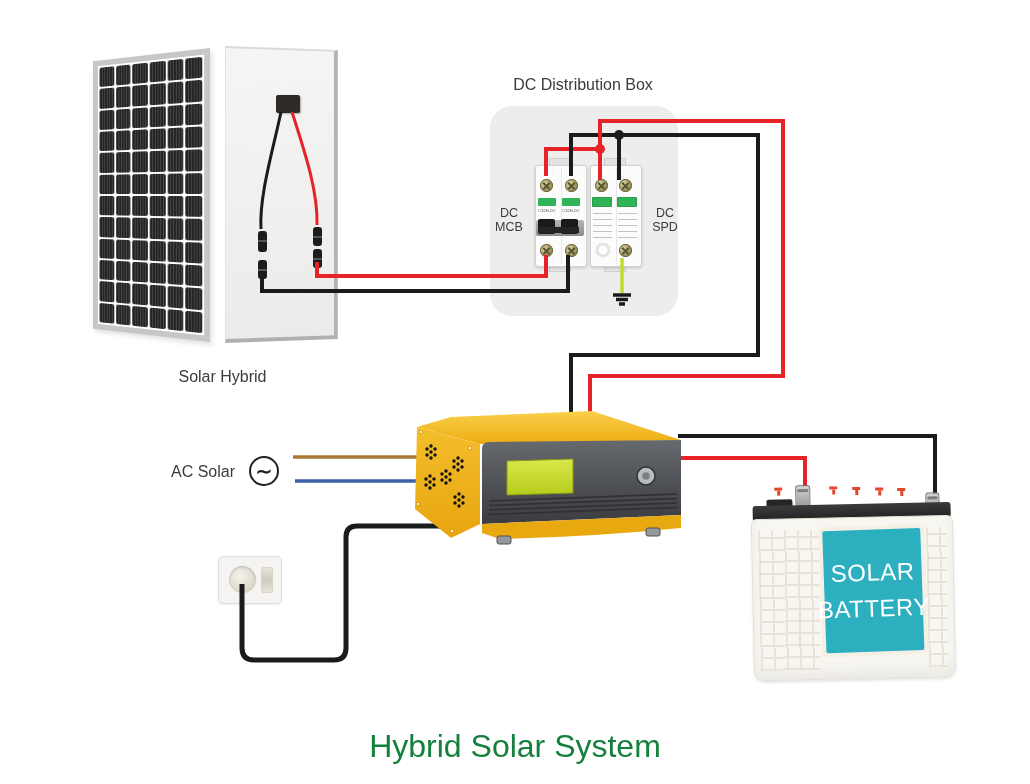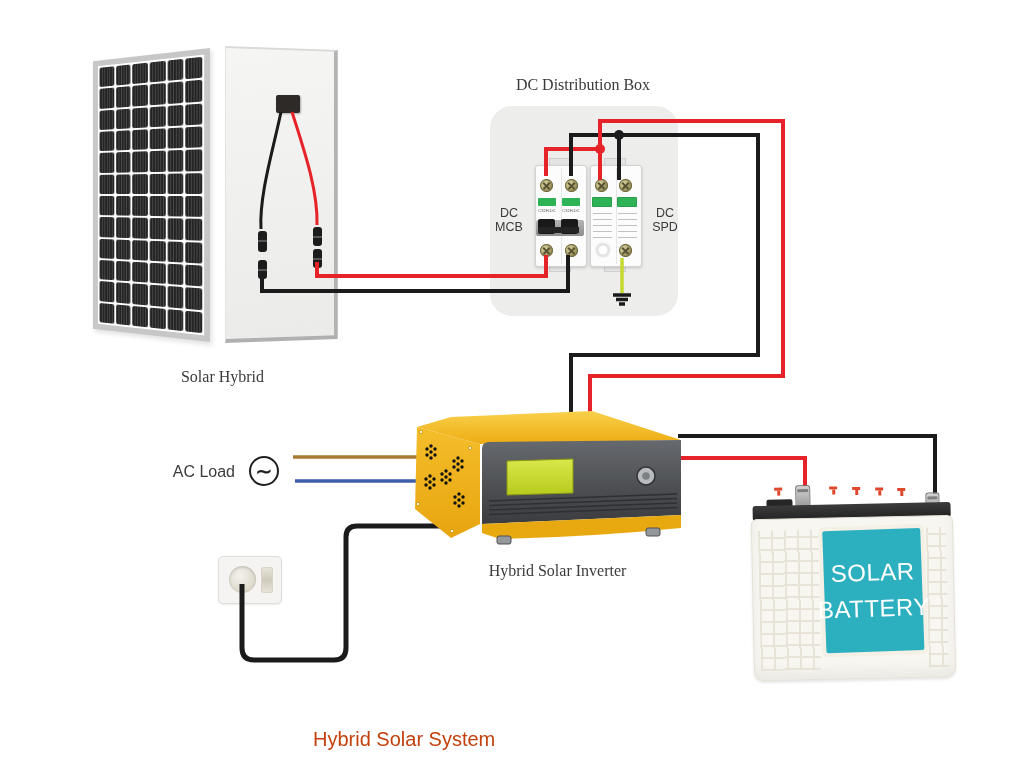--- a/index.html
+++ b/index.html
@@ -1,20 +1,20 @@
 <!DOCTYPE html>
 <html style="--wire-red: #e52329; --wire-black: #1b1b1b; --wire-brown: #a87a35; --wire-blue: #3c5fa8; --wire-ground: #c6d92f; --box-bg: #ededec; --device-green: #2eb457; --battery-teal: #2cb0c0; --inverter-yellow: #f2b61e; --inverter-panel: #505356; --screen-green: #c9da32; --label-text: #3b3b3b;"><head>
 <meta charset="utf-8">
 <style>
   html,body{margin:0;padding:0;background:#fff;}
   #stage{position:relative;width:1030px;height:784px;background:#fff;overflow:hidden;
          font-family:"Liberation Sans",sans-serif;color:var(--label-text,#3b3b3b);}
   .abs{position:absolute;}
   .lbl{position:absolute;font-size:16px;color:var(--label-text);}
-  .center{text-align:center;font-family:Liberation Serif, serif;}
+  .center{text-align:center;}
 
   
   .panel-front{left:78px;top:48px;width:132px;height:294px;box-sizing:border-box;
     border:6px solid #c7c7c7;background:#fff;padding:2px;display:grid;
     grid-template-columns:repeat(6,1fr);grid-template-rows:repeat(12,1fr);gap:2px;
     transform:perspective(300px) rotateY(-13deg);transform-origin:100% 50%;
     box-shadow:2px 3px 5px rgba(0,0,0,.12);}
   .panel-front i{display:block;border-radius:2.5px;
     background:repeating-linear-gradient(90deg,rgba(255,255,255,.18) 0 1px,transparent 1px 3px),#232323;}
 
@@ -93,21 +93,21 @@
     border:1px solid #e5e2d8;border-radius:6px 6px 10px 10px;
     box-shadow:inset 0 -8px 12px rgba(0,0,0,.05),0 2px 3px rgba(0,0,0,.1);}
   .bat-tex{position:absolute;background:
     repeating-linear-gradient(90deg,#e7e3d6 0 2px,transparent 2px 13px),
     repeating-linear-gradient(0deg,#e7e3d6 0 2px,transparent 2px 12px);}
   .bat-label{position:absolute;left:70px;top:58px;width:106px;height:130px;box-sizing:border-box;
     background:var(--battery-teal,#2cb0c0);border:4px solid #f4f0e5;border-radius:6px;
     transform:rotate(-0.8deg);display:flex;flex-direction:column;align-items:center;justify-content:center;
     gap:8px;color:#fff;font-size:24px;letter-spacing:.5px;}
 
-  .title{left:313px;top:728px;width:404px;text-align:left;font-size:20px;color:#c2410c;}
+  .title{left:313px;top:728px;width:404px;text-align:center;font-size:32px;color:#15803d;}
   .dcbox-title{left:483px;top:76px;width:200px;text-align:center;font-size:16px;}
 </style>
 </head>
 <body>
 
 <div id="stage">
 
   <div class="abs panel-front">
       <i></i>
       <i></i>
@@ -341,17 +341,16 @@
   <div class="lbl center dcbox-title">DC Distribution Box</div>
   <div class="mcb-label" style="left:486px;top:206px">
     <div>DC</div>
     <div>MCB</div>
   </div>
   <div class="spd-label" style="left:642px;top:206px">
     <div>DC</div>
     <div>SPD</div>
   </div>
   <div class="lbl center" style="left:140px;top:368px;width:165px">Solar Hybrid</div>
-  <div class="lbl" style="left:118px;top:463px;width:117px;text-align:right">AC Load</div>
-  <div class="lbl center" style="left:445px;top:562px;width:225px">Hybrid Solar Inverter</div>
+  <div class="lbl" style="left:118px;top:463px;width:117px;text-align:right">AC Solar</div>
   <div class="abs title">Hybrid Solar System</div>
 
 </div>
 
 </body></html>

